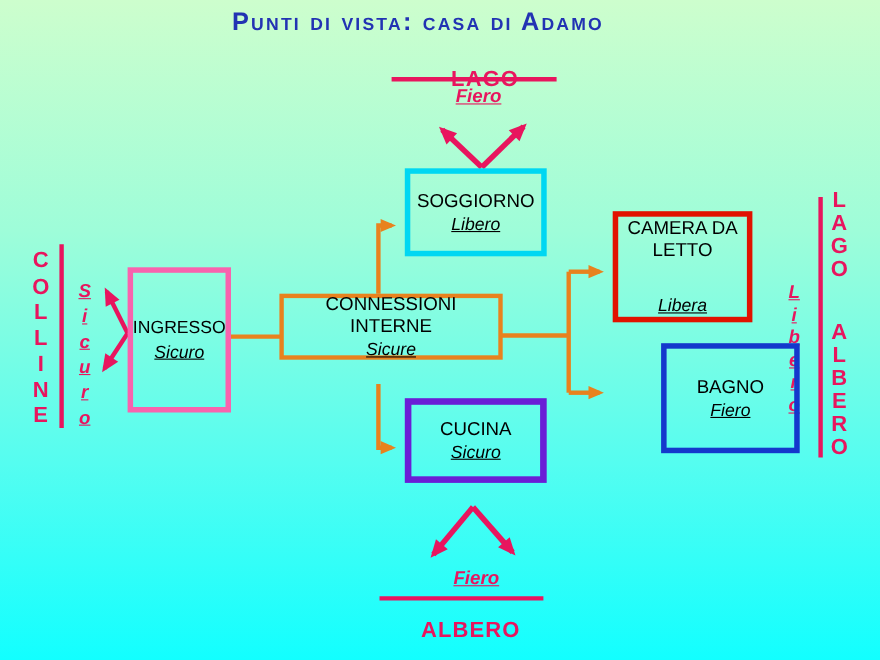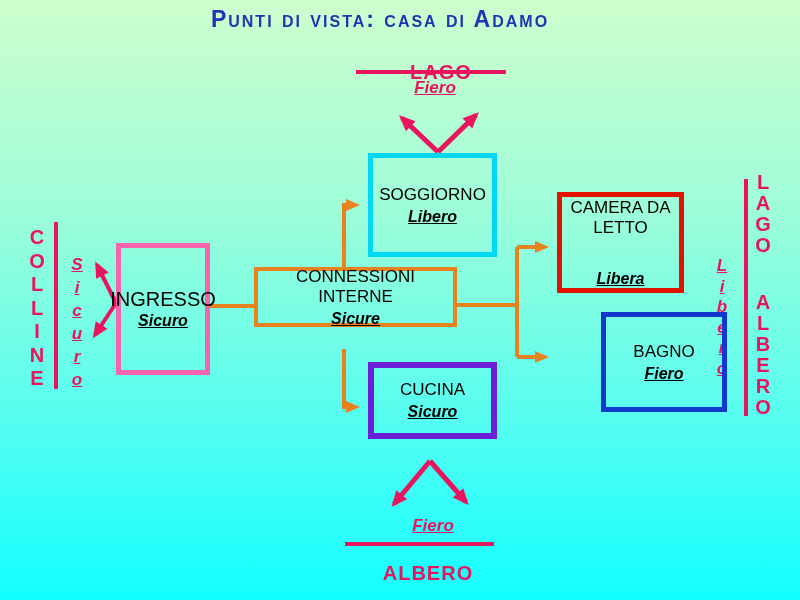--- a/index.html
+++ b/index.html
@@ -13,24 +13,24 @@
     left:0;top:6px;width:760px;text-align:center;
     font-size:23px;font-weight:bold;letter-spacing:2px;
     font-variant:small-caps;color:#2233b3;
   }
   svg.overlay{position:absolute;left:0;top:0;width:800px;height:600px;pointer-events:none;}
   .node{
     display:flex;flex-direction:column;align-items:center;justify-content:center;
     box-sizing:border-box;text-align:center;color:#000;gap:3px;
   }
   .node .nlabel{font-size:17px;line-height:20px;}
-  .node .nstatus{font-size:16px;font-style:italic;text-decoration:underline;font-weight:bold;}
+  .node .nstatus{font-size:16px;font-style:italic;text-decoration:underline;}
   .n-ingresso{left:116px;top:243px;width:94px;height:132px;border:5px solid #f863ae;}
-  .n-ingresso .nlabel{font-size:20px;}
-  .n-soggiorno{left:368px;top:153px;width:129px;height:104px;border:5px solid #00d7f2;}
+  .n-ingresso .nlabel{font-size:16px;}
+  .n-soggiorno{left:368px;top:153px;width:129px;height:80px;border:5px solid #00d7f2;}
   .n-connessioni{left:254px;top:267px;width:203px;height:60px;border:4px solid #e8821e;}
   .n-camera{left:557px;top:192px;width:127px;height:101px;border:5px solid #e11200;gap:32px;}
   .n-bagno{left:557px;top:312px;width:126px;height:100px;border:5px solid #1438cc;margin-left:44px;}
   .n-cucina{left:368px;top:362px;width:129px;height:77px;border:6px solid #6a1ed6;}
   .ext{color:#e8155e;text-align:center;}
   .ext-name{font-size:20px;font-weight:bold;letter-spacing:1px;margin-top:15px;}
   .ext-feel{font-size:17px;font-weight:bold;font-style:italic;text-decoration:underline;}
   .lago-top{left:356px;top:46px;width:170px;}
   .fiero-top{left:350px;top:78px;width:170px;}
   .fiero-bottom{left:348px;top:516px;width:170px;}

